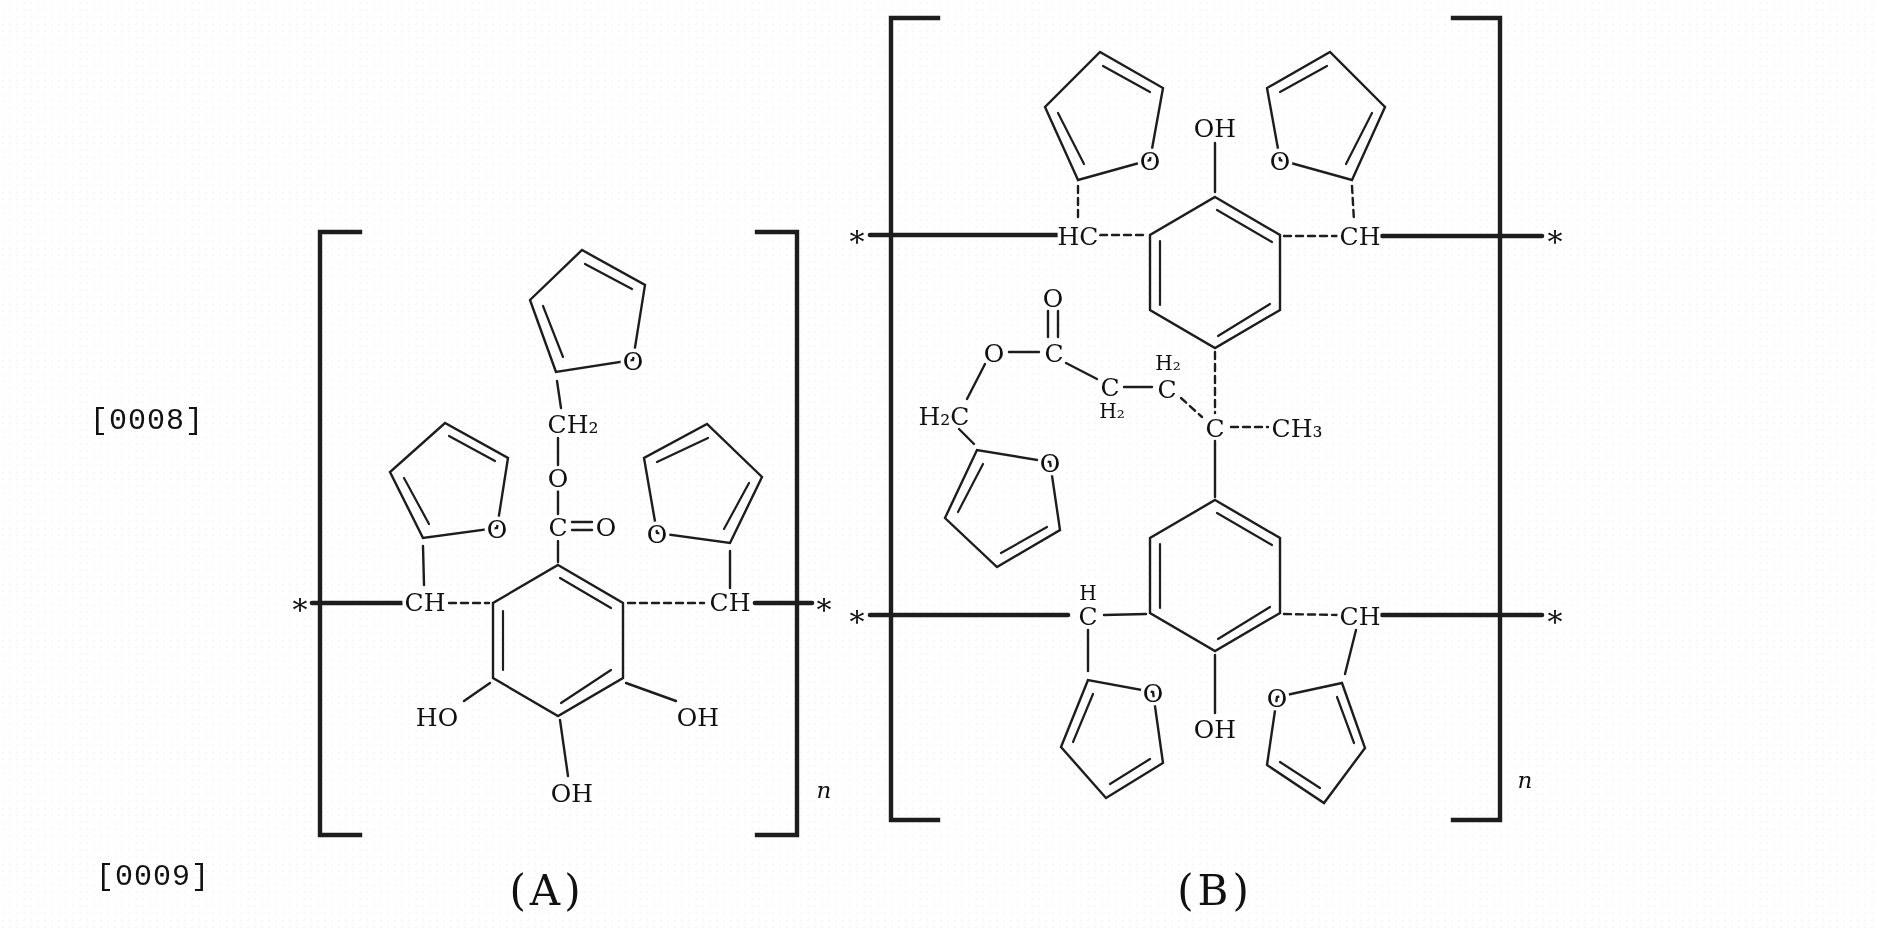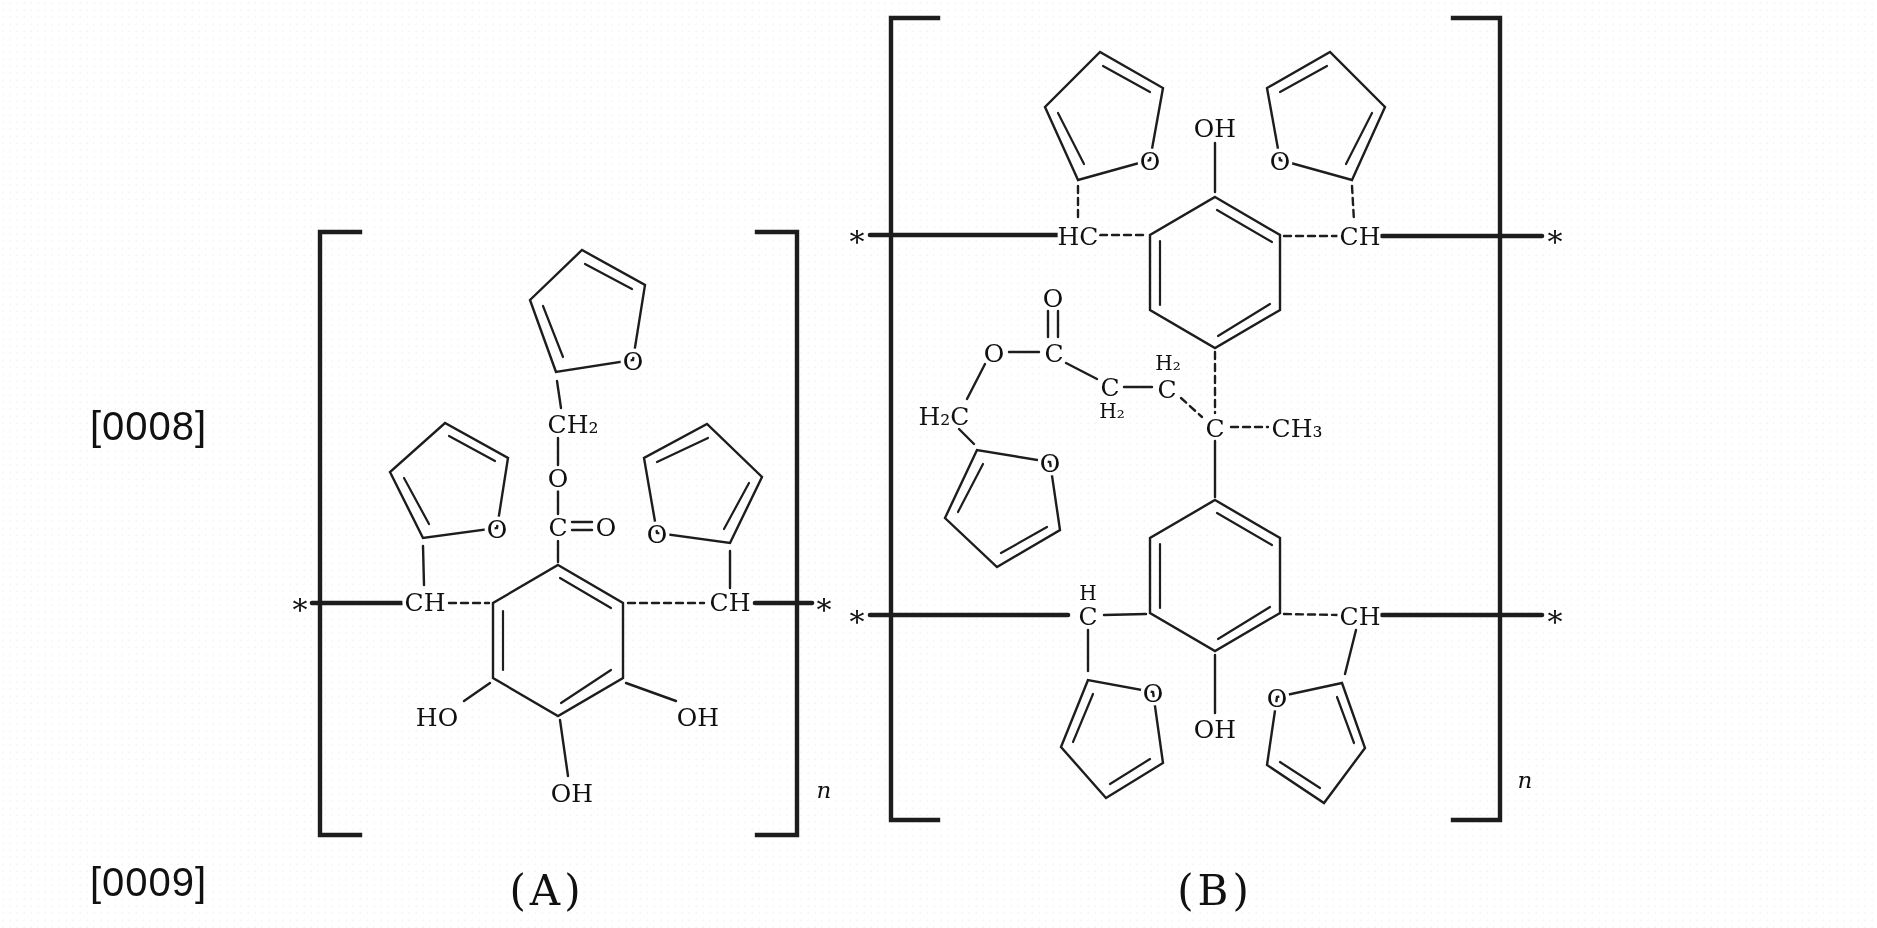--- a/index.html
+++ b/index.html
@@ -1,42 +1,42 @@
 <!DOCTYPE html>
 <html><head>
 <meta charset="utf-8">
 <style>
   html,body{margin:0;padding:0;background:#fff;}
   .page{position:relative;width:1877px;height:928px;background:#fff;overflow:hidden;
         background-image:radial-gradient(rgba(0,0,0,0.035) 1px, transparent 1px);
         background-size:7px 7px;
         font-family:"DejaVu Serif", serif;}
-  .para-label{position:absolute;font-family:Liberation Sans, sans-serif;
-              font-size:40px;color:#111;letter-spacing:1px;text-align:center;}
+  .para-label{position:absolute;font-family:Liberation Mono, monospace;
+              font-size:30px;color:#111;letter-spacing:1px;text-align:center;}
   .caption{position:absolute;width:200px;text-align:center;font-family:"DejaVu Serif", serif;
            font-size:42px;color:#111;letter-spacing:4px;}
   svg{position:absolute;left:0;top:0;}
   .bond{stroke:#1d1d1d;stroke-width:2.4;fill:none;stroke-linecap:round;}
   .thick{stroke-width:4.6;}
   .bracket{stroke:#1d1d1d;stroke-width:4.4;fill:none;stroke-linecap:square;stroke-linejoin:miter;}
   .dash{stroke-dasharray:7 5;}
   .inner{stroke-width:2.2;}
   text{font-family:"DejaVu Serif", serif;fill:#111;font-size:25px;text-anchor:middle;
        dominant-baseline:central;stroke:#fff;stroke-width:7px;paint-order:stroke;stroke-linejoin:round;}
   .small{font-size:20px;}
   .star{font-size:30px;}
   .sub-n{font-size:23px;font-style:italic;}
 </style>
 </head>
 <body>
 
 <div class="page">
 
   <div class="para-label" style="left:90px;top:404px;">[0008]</div>
-  <div class="para-label" style="left:90px;top:860px;">[0009]</div>
+  <div class="para-label" style="left:96px;top:860px;">[0009]</div>
 
   <div class="caption" style="left:447px;top:866px;">(A)</div>
   <div class="caption" style="left:1115px;top:866px;">(B)</div>
 
   <svg width="1877" height="928" viewBox="0 0 1877 928">
 
     <g>
 
       <polyline class="bracket" points="360,232 320,232 320,835 360,835"></polyline>
       <polyline class="bracket" points="757,232 797,232 797,835 757,835"></polyline>

